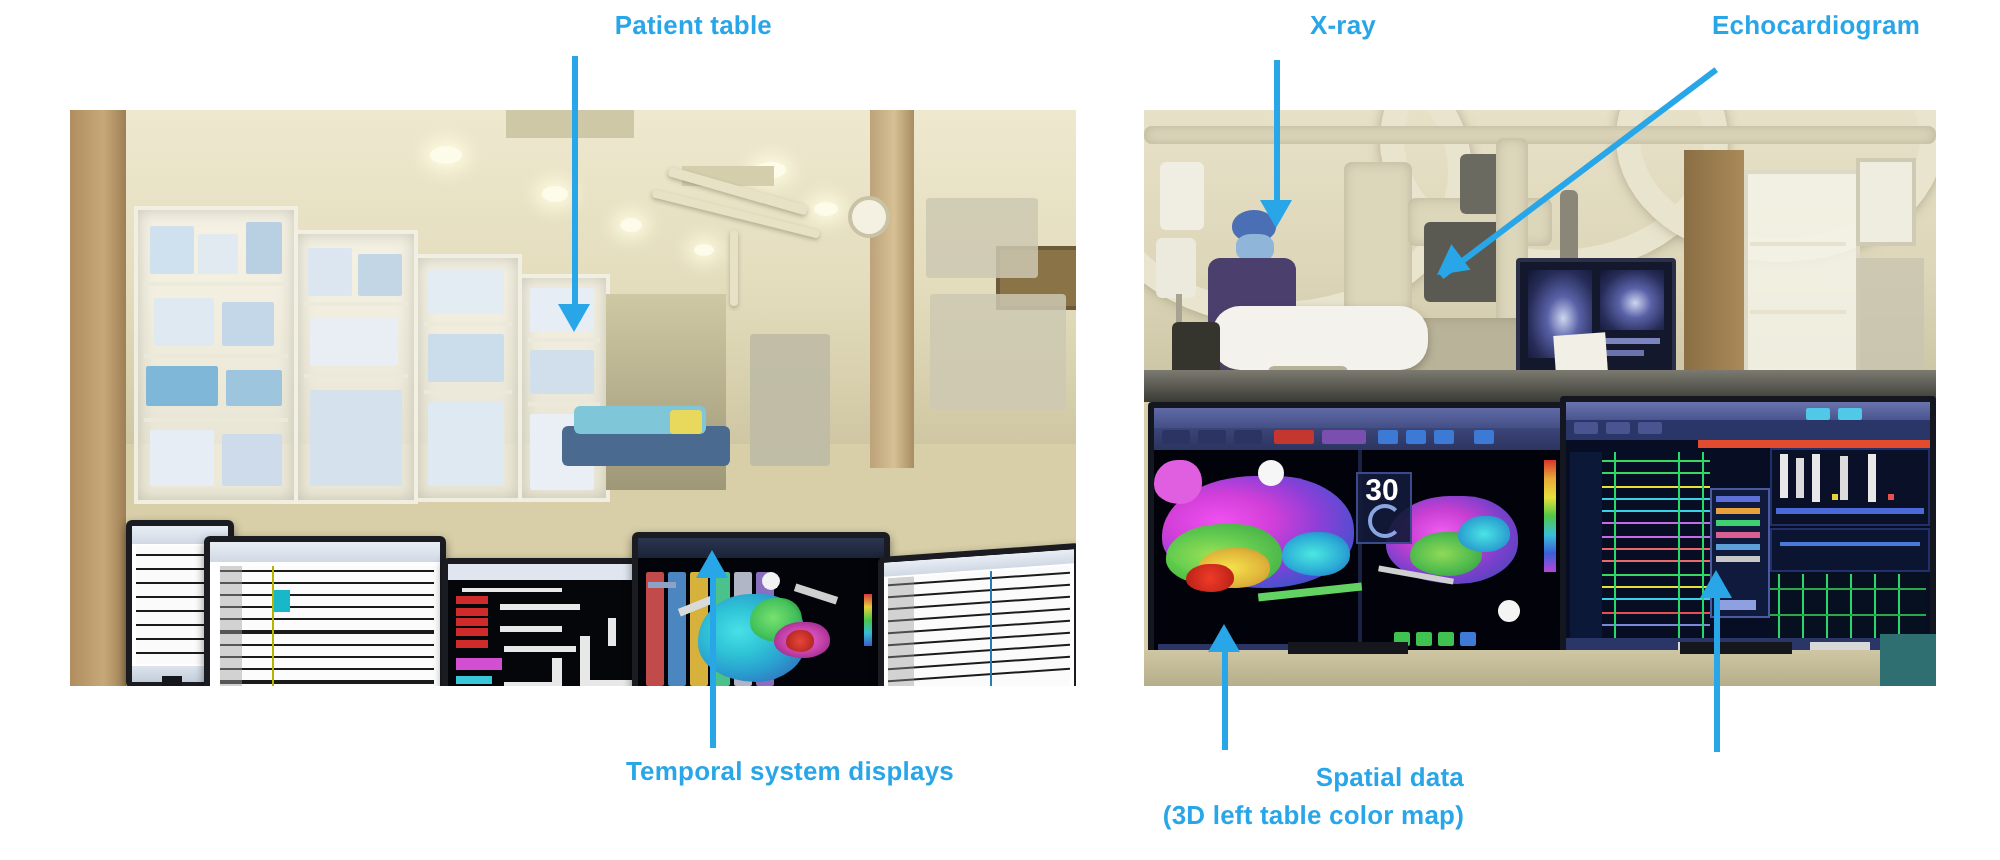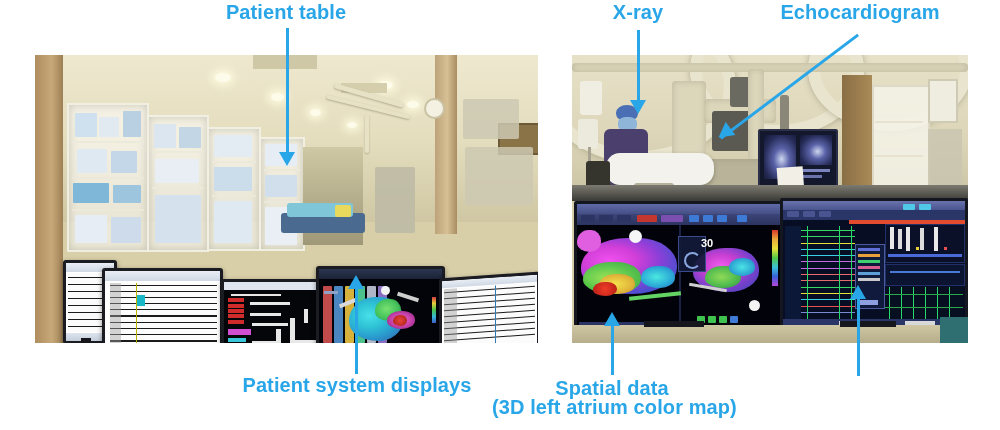--- a/index.html
+++ b/index.html
@@ -1,20 +1,20 @@
 <!DOCTYPE html>
 <html><head>
 <meta charset="utf-8">
 <style>
   html,body{margin:0;padding:0;background:#ffffff;}
   body{width:1000px;height:430px;position:relative;overflow:hidden;
        font-family:"Liberation Sans", sans-serif;}
 
-  .ann{position:absolute;color:#29A6E8;font-weight:bold;font-size:20px;
-       letter-spacing:.1px;white-space:nowrap;line-height:19px;text-align:center;}
+  .ann{position:absolute;color:#29A6E8;font-weight:bold;font-size:13px;
+       letter-spacing:.1px;white-space:nowrap;line-height:19px;text-align:right;}
 
   .photo{position:absolute;overflow:hidden;background:#d8cfa8;}
 
   
   .lyr{position:absolute;}
 
   
   #photo-left{left:35px;top:55px;width:503px;height:288px;}
   .lp-ceiling{left:0;top:0;width:100%;height:46%;
       background:linear-gradient(175deg,#efe9cf 0%,#e6dfc0 40%,#d9d2ae 100%);}
@@ -121,25 +121,25 @@
 </style>
 </head>
 <body>
 
 <div class="ann" style="left:186px;top:3px;width:200px;">Patient table</div>
 
 <div class="ann" style="left:588px;top:3px;width:100px;">X-ray</div>
 
 <div class="ann" style="left:760px;top:3px;width:200px;">Echocardiogram</div>
 
-<div class="ann" style="left:237px;top:376px;width:240px;">Patient system displays</div>
+<div class="ann" style="left:237px;top:376px;width:240px;">Temporal system displays</div>
 
 <div class="ann" style="left:492px;top:379px;width:240px;">
   <span>Spatial data</span><br>
-  <span>(3D left atrium color map)</span>
+  <span>(3D left table color map)</span>
 </div>
 
 <div class="ann" style="left:740px;top:379px;width:252px;">
   <br>
 </div>
 
 <div class="photo" id="photo-left">
 
   <div class="lyr lp-ceiling"></div>
   <div class="lyr lp-backwall"></div>
@@ -431,22 +431,22 @@
       <div class="blob" style="left:116px;top:44px;width:66px;height:44px;
            background:radial-gradient(ellipse at 42% 42%, #f05ef0 0%, #c93fd2 32%, #7b40cc 60%, #3347b5 100%);"></div>
       <div class="blob" style="left:128px;top:62px;width:36px;height:22px;
            background:radial-gradient(ellipse at 45% 50%, #8ce250 0%, #4cc247 55%, #2e9440 100%);opacity:.95;"></div>
       <div class="blob" style="left:152px;top:54px;width:26px;height:18px;
            background:radial-gradient(ellipse at 50% 50%, #4ae4e4 0%, #2a9ed0 70%, #2e63b4 100%);"></div>
       <div class="lyr" style="left:112px;top:82px;width:38px;height:3px;background:#cfcfcf;transform:rotate(10deg);"></div>
       <div class="lyr" style="left:172px;top:96px;width:11px;height:11px;border-radius:50%;background:#f4f4f4;"></div>
 
       <div class="lyr" style="left:101px;top:32px;width:26px;height:34px;background:rgba(18,26,58,.92);border:1px solid #3a4a8c;"></div>
-      <div style="position:absolute;left:103px;top:33px;width:22px;color:#ffffff;font-size:11px;font-weight:bold;
-                  text-align:center;font-family:'Liberation Sans',sans-serif;padding-left:16px;">30</div>
+      <div style="position:absolute;left:103px;top:33px;width:22px;color:#ffffff;font-size:15px;font-weight:bold;
+                  text-align:center;font-family:'Liberation Sans',sans-serif;">30</div>
       <div class="lyr" style="left:107px;top:48px;width:13px;height:13px;border:2px solid #8aa6e0;border-radius:50%;
                   border-right-color:transparent;"></div>
 
       <div class="lyr" style="right:3px;top:26px;width:6px;height:56px;
            background:linear-gradient(180deg,#d8342a,#e8a93a,#e8e03a,#52c748,#3ac0d8,#3b5fd8,#b845d8);"></div>
 
       <div class="v-chip" style="left:120px;bottom:5px;width:8px;height:7px;background:#3fc24f;"></div>
       <div class="v-chip" style="left:131px;bottom:5px;width:8px;height:7px;background:#3fc24f;"></div>
       <div class="v-chip" style="left:142px;bottom:5px;width:8px;height:7px;background:#3fc24f;"></div>
       <div class="v-chip" style="left:153px;bottom:5px;width:8px;height:7px;background:#3f7ad6;"></div>

